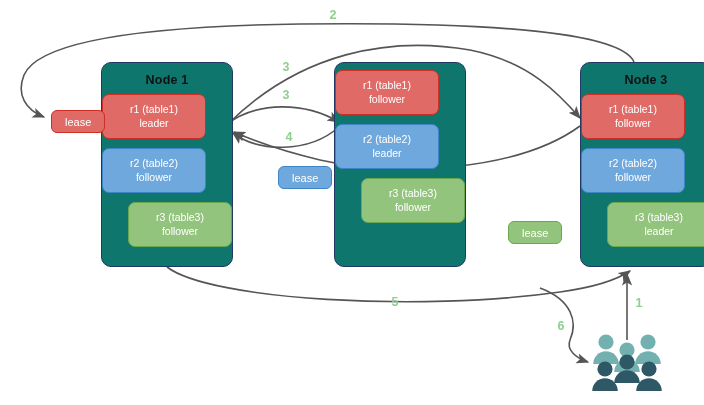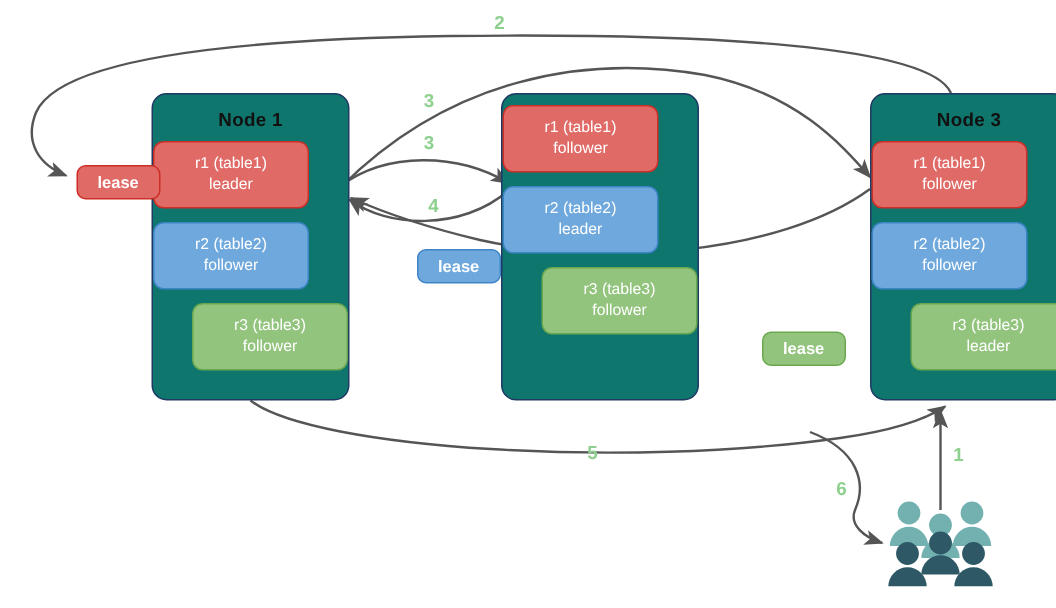--- a/index.html
+++ b/index.html
@@ -75,21 +75,20 @@
     position: absolute;
     box-sizing: border-box;
     border-radius: 6px;
     height: 23px;
     padding: 0 13px;
     display: flex;
     align-items: center;
     justify-content: center;
     color: #ffffff;
     font-size: 11px;
-    font-weight: bold;
   }
   .lease-red   { background: #e06a66; border: 1.6px solid #cc2f26; }
   .lease-blue  { background: #6fa8dc; border: 1.6px solid #3d85c6; }
   .lease-green { background: #93c47d; border: 1.6px solid #6aa84f; }
   #lease1 { left: 51px;  top: 110px; }
   #lease2 { left: 278px; top: 166px; }
   #lease3 { left: 508px; top: 221px; }
 
   .step-label {
     position: absolute;

